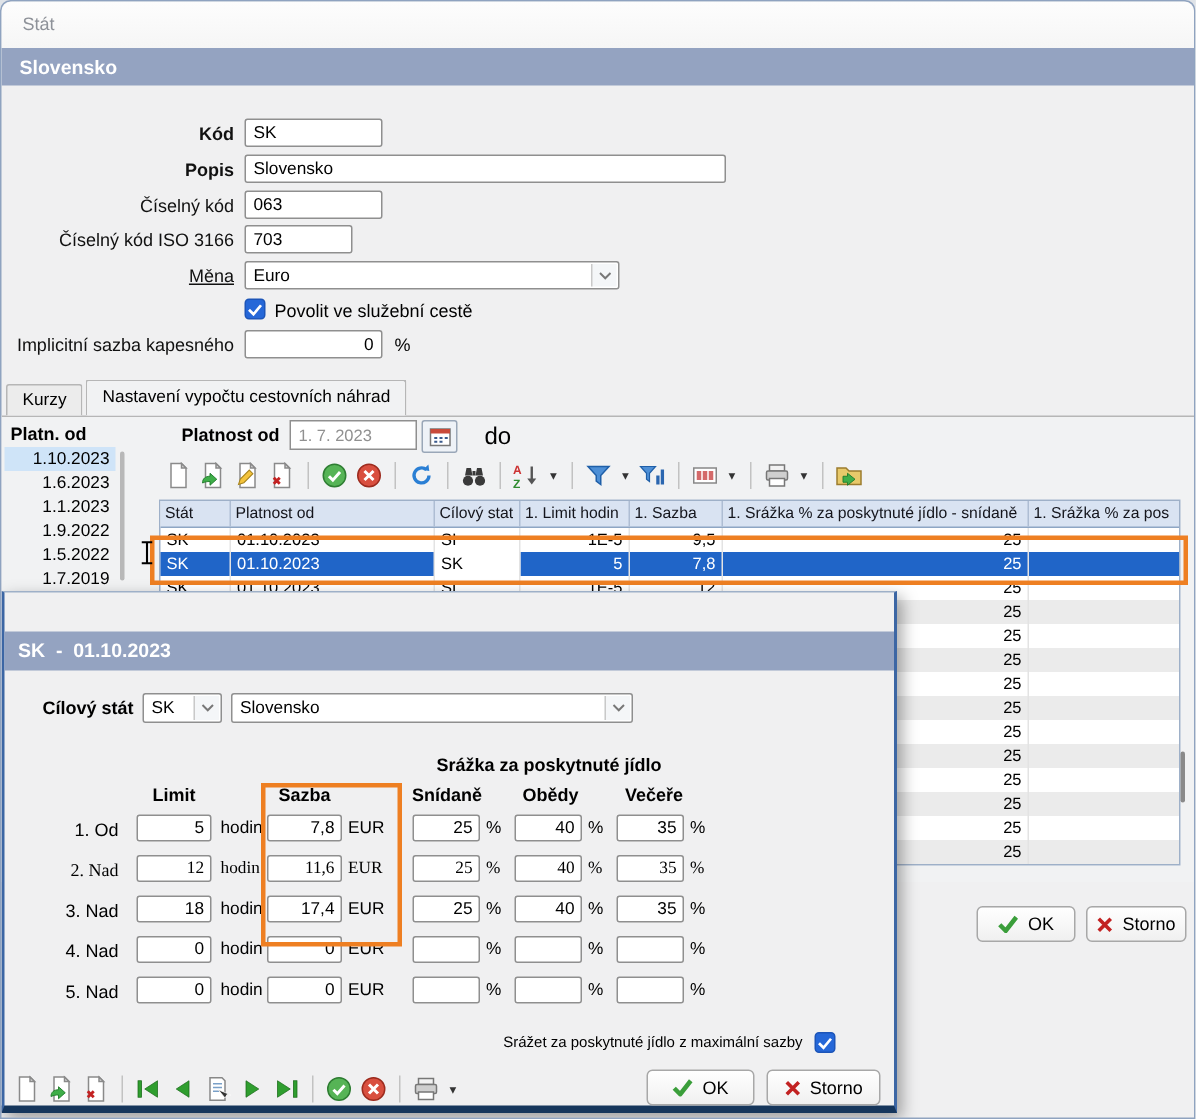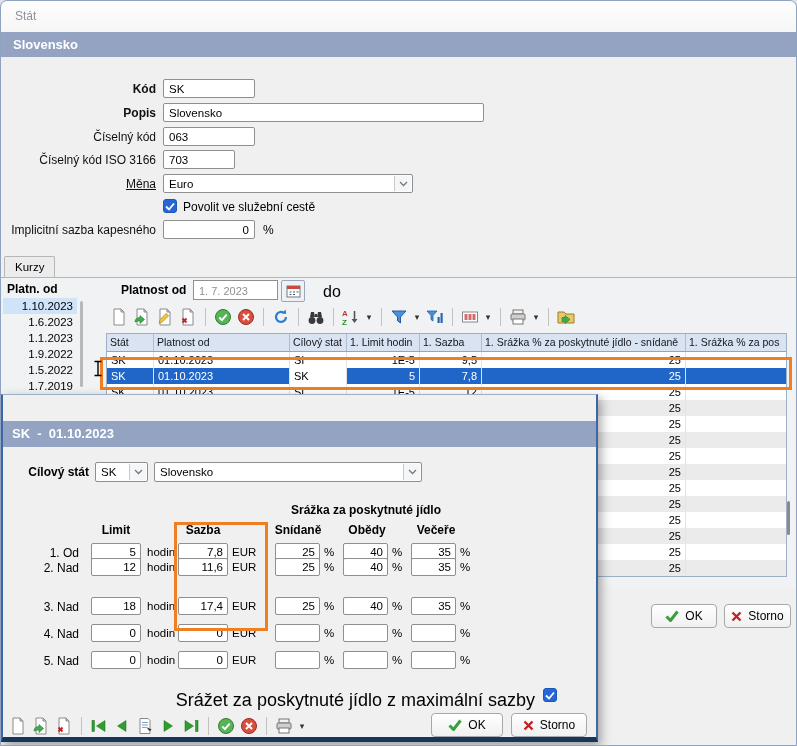--- a/index.html
+++ b/index.html
@@ -76,21 +76,21 @@
       color:#8f8f8f;line-height:26px;padding-left:9px;box-sizing:border-box;}
   .m-header{position:absolute;left:0;top:26px;width:100%;height:26px;background:#94a3c1;color:#fff;
       font-weight:bold;font-size:13px;line-height:26px;padding-left:9px;box-sizing:border-box;white-space:pre;}
   .mh{position:absolute;top:128px;font-weight:bold;font-size:12px;text-align:center;}
   .msec{position:absolute;top:108px;left:258px;width:210px;text-align:center;font-weight:bold;font-size:12px;}
   .mrow{position:absolute;left:0;width:100%;height:20px;}
   .ml{position:absolute;left:0;top:3px;width:76px;text-align:right;font-size:12px;}
   .mi{position:absolute;top:0;height:18px;border:1px solid #8f8f8f;border-radius:2px;background:#fff;
       font-size:11.5px;line-height:17px;text-align:right;padding-right:4px;box-sizing:border-box;}
   .mu{position:absolute;top:3px;font-size:11.5px;}
-  .m-chk-label{position:absolute;top:295px;left:140px;width:392px;text-align:right;font-size:18px;}
+  .m-chk-label{position:absolute;top:295px;left:140px;width:392px;text-align:right;font-size:10px;}
   #modal-toolbar{position:absolute;left:5px;top:318px;}
 </style>
 </head>
 <body>
 
 <div id="win">
 
   <div class="abs titlebar">
     <span>Stát</span>
   </div>
@@ -124,20 +124,21 @@
       </svg>
   </div>
   <div class="abs" style="left:182px;top:199px;font-size:12px">Povolit ve služební cestě</div>
 
   <div class="abs flabel" style="left:0;top:222px">Implicitní sazba kapesného</div>
   <div class="abs finput num" style="left:162px;top:219px;width:92px">0</div>
   <div class="abs" style="left:262px;top:222px;font-size:12px">%</div>
 
   <div class="abs" id="tabs">
       <div class="tab">Kurzy</div>
+      <div class="tab active">Nastavení vypočtu cestovních náhrad</div>
     </div>
   <div class="abs content"></div>
 
   <div class="abs vhead">Platn. od</div>
   <div class="abs" id="vitems">
       <div class="vitem sel">1.10.2023</div>
       <div class="vitem">1.6.2023</div>
       <div class="vitem">1.1.2023</div>
       <div class="vitem">1.9.2022</div>
       <div class="vitem">1.5.2022</div>
@@ -459,21 +460,21 @@
           <div class="mu" style="left:144px">hodin</div>
           <div class="mi" style="left:175px;width:50px">7,8</div>
           <div class="mu" style="left:229px">EUR</div>
           <div class="mi" style="left:272px;width:45px">25</div>
           <div class="mu" style="left:321px">%</div>
           <div class="mi" style="left:340px;width:45px">40</div>
           <div class="mu" style="left:389px">%</div>
           <div class="mi" style="left:408px;width:45px">35</div>
           <div class="mu" style="left:457px">%</div>
         </div>
-        <div class="mrow" style="top: 163px;">
+        <div class="mrow" style="top: 175px; font-family: Liberation Serif, serif;">
           <div class="ml" style="">2. Nad</div>
           <div class="mi" style="left:88px;width:50px">12</div>
           <div class="mu" style="left:144px">hodin</div>
           <div class="mi" style="left:175px;width:50px">11,6</div>
           <div class="mu" style="left:229px">EUR</div>
           <div class="mi" style="left:272px;width:45px">25</div>
           <div class="mu" style="left:321px">%</div>
           <div class="mi" style="left:340px;width:45px">40</div>
           <div class="mu" style="left:389px">%</div>
           <div class="mi" style="left:408px;width:45px">35</div>

